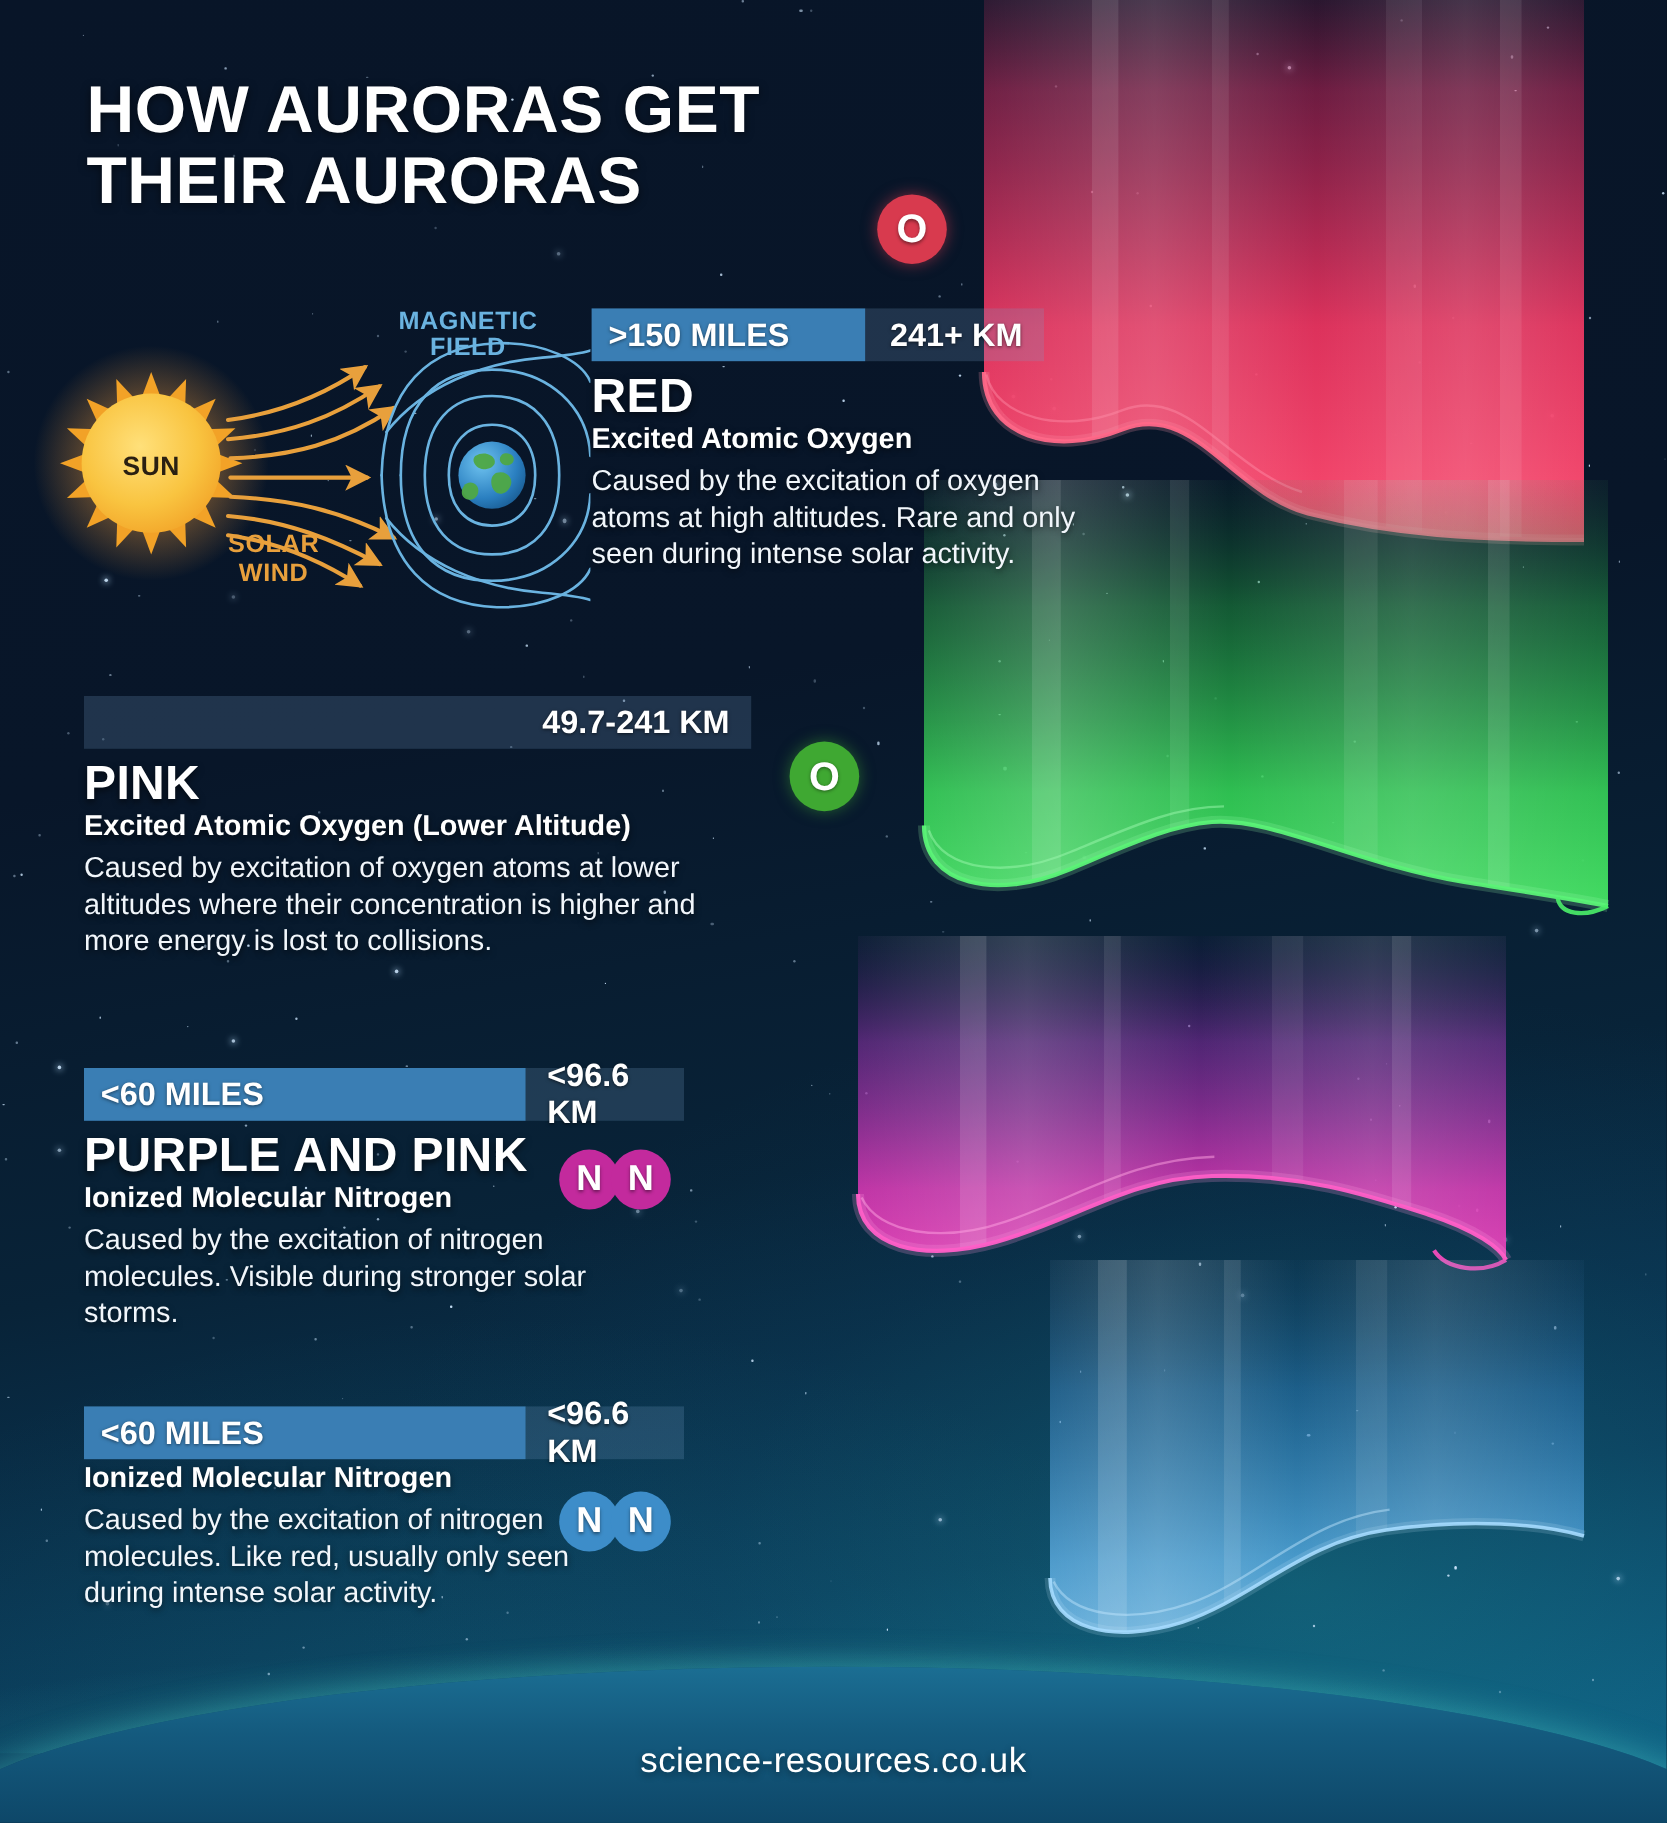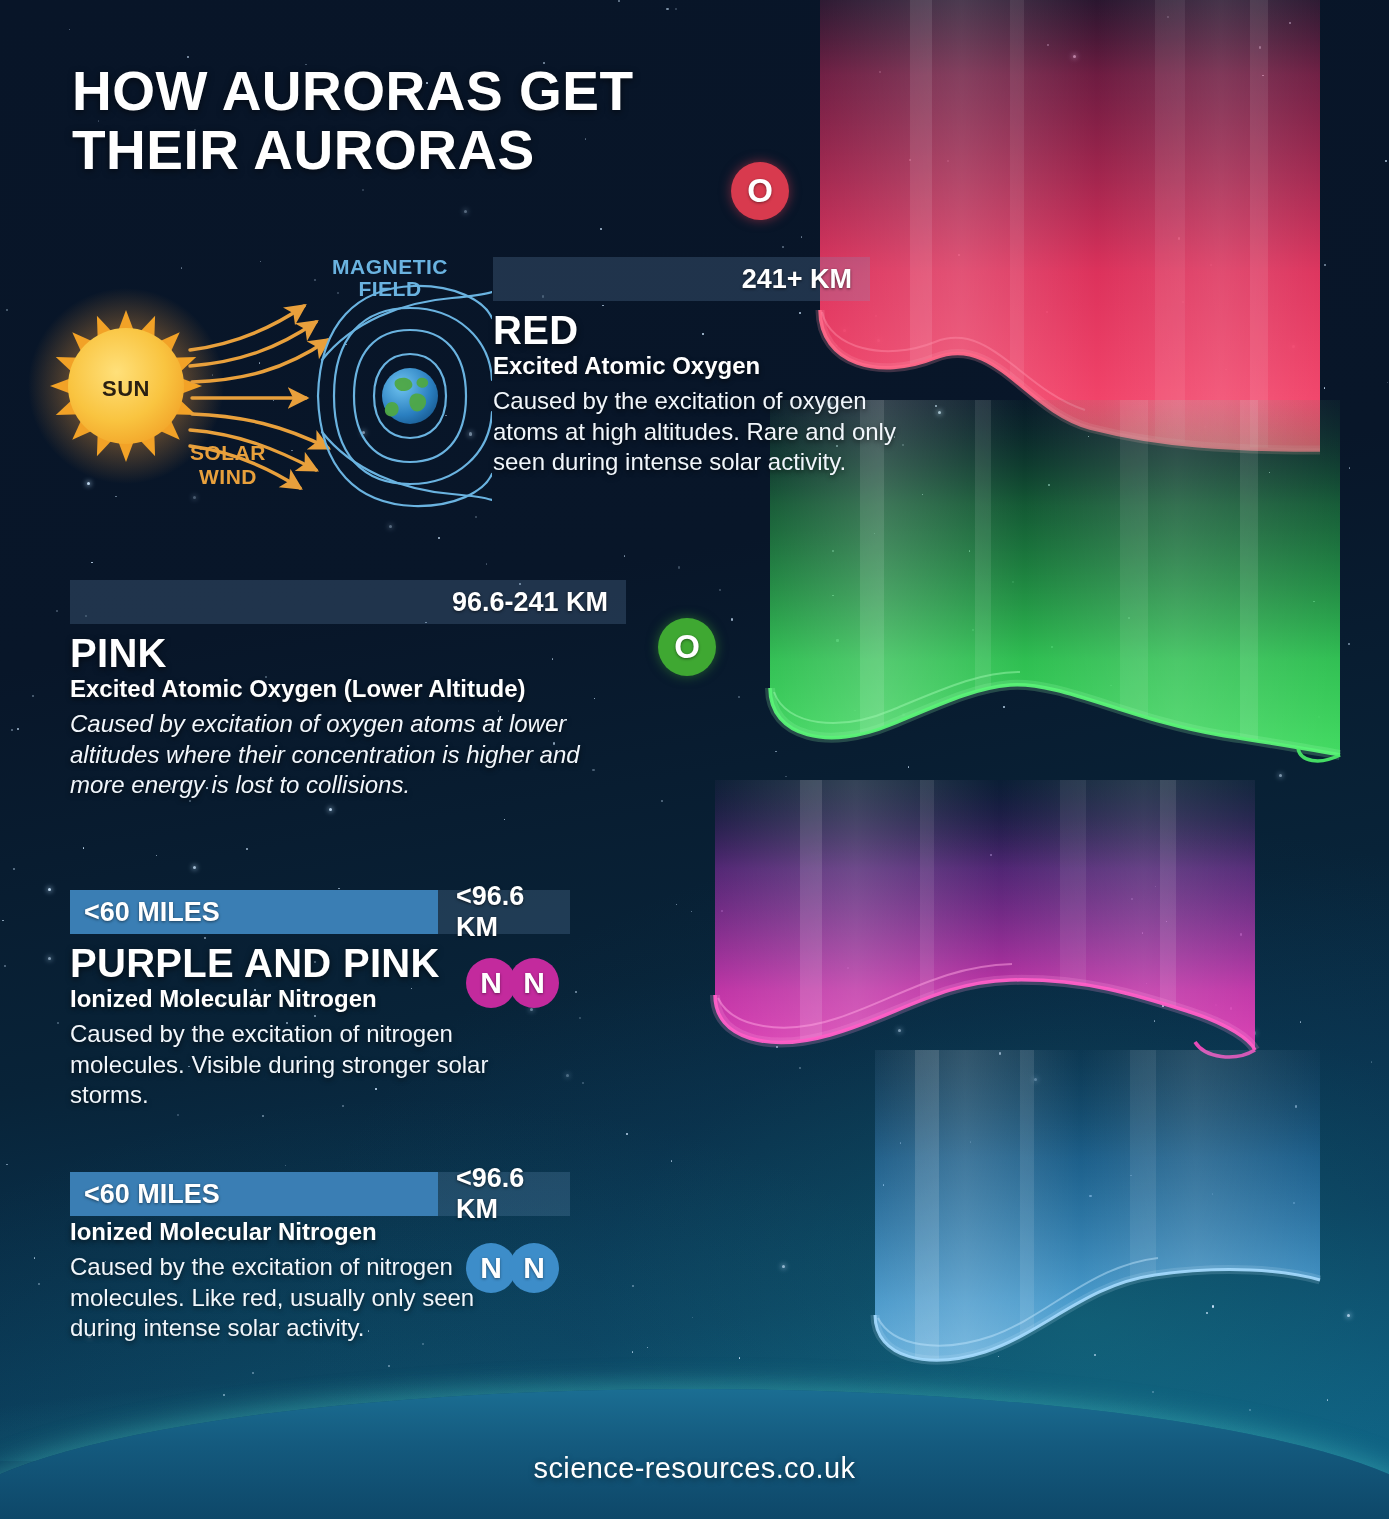--- a/index.html
+++ b/index.html
@@ -565,37 +565,38 @@
       <text x="206" y="212" text-anchor="middle" class="lbl" font-family="Liberation Sans, sans-serif" font-size="21" fill="#e8a03c">SOLAR</text>
       <text x="206" y="236" text-anchor="middle" class="lbl" font-family="Liberation Sans, sans-serif" font-size="21" fill="#e8a03c">WIND</text>
     </svg>
   </div>
 
   <div class="mol" style="left:731px;top:162px;">
     <div class="atom o red">O</div>
   </div>
   <div class="block" style="left:493px;top:257px;width:420px;">
     <div class="badge" style="width:377px;">
+      <div class="mi" style="width:200px;">&gt;150 MILES</div>
       <div class="km" style="flex:1;">241+ KM</div>
     </div>
     <div class="colour-name">RED</div>
     <div class="sub">Excited Atomic Oxygen</div>
     <div class="desc" style="width:420px;">Caused by the excitation of oxygen atoms at high altitudes. Rare and only seen during intense solar activity.</div>
   </div>
 
   <div class="mol" style="left:658px;top:618px;">
     <div class="atom o green">O</div>
   </div>
   <div class="block" style="left:70px;top:580px;width:570px;">
     <div class="badge" style="width:556px;">
-      <div class="km" style="flex:1;">96.6-241 KM</div>
+      <div class="km" style="flex:1;">49.7-241 KM</div>
     </div>
     <div class="colour-name">PINK</div>
     <div class="sub">Excited Atomic Oxygen (Lower Altitude)</div>
-    <div class="desc" style="width:570px;font-style:italic;">Caused by excitation of oxygen atoms at lower altitudes where their concentration is higher and more energy is lost to collisions.</div>
+    <div class="desc" style="width:570px;">Caused by excitation of oxygen atoms at lower altitudes where their concentration is higher and more energy is lost to collisions.</div>
   </div>
 
   <div class="mol" style="left:466px;top:958px;">
     <div class="atom magenta">N</div>
     <div class="atom magenta">N</div>
   </div>
   <div class="block" style="left:70px;top:890px;width:470px;">
     <div class="badge" style="width:500px;">
       <div class="mi" style="width:340px;">&lt;60 MILES</div>
       <div class="km" style="flex:1;">&lt;96.6 KM</div>

